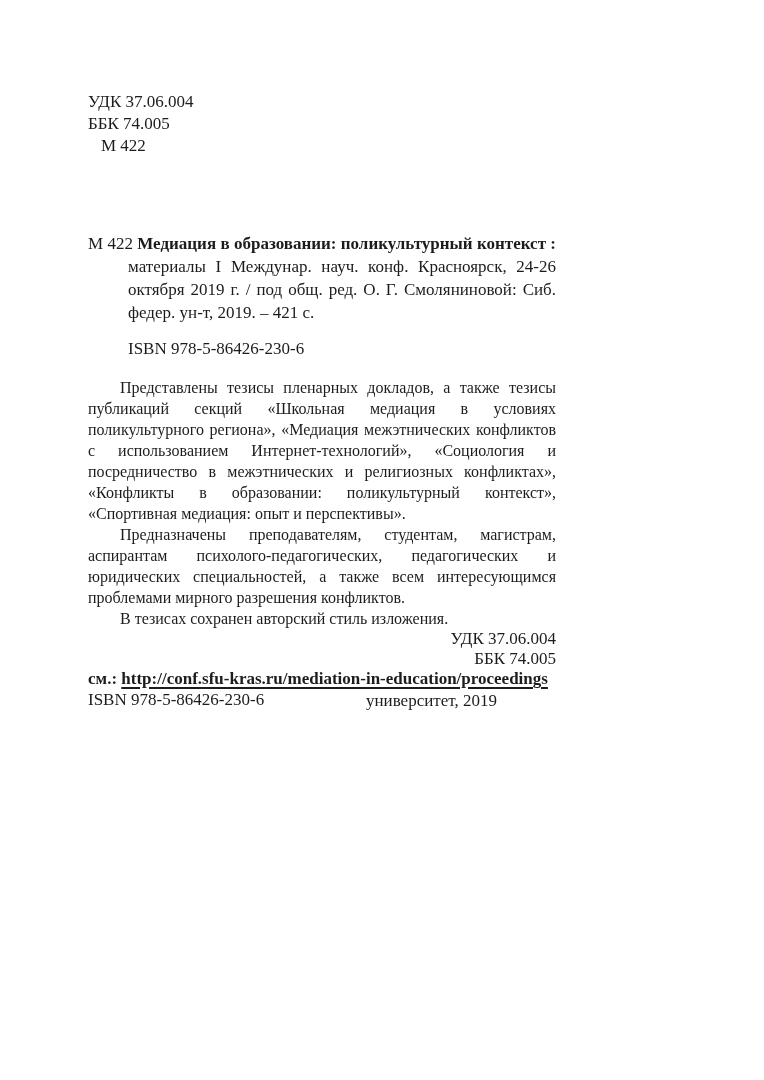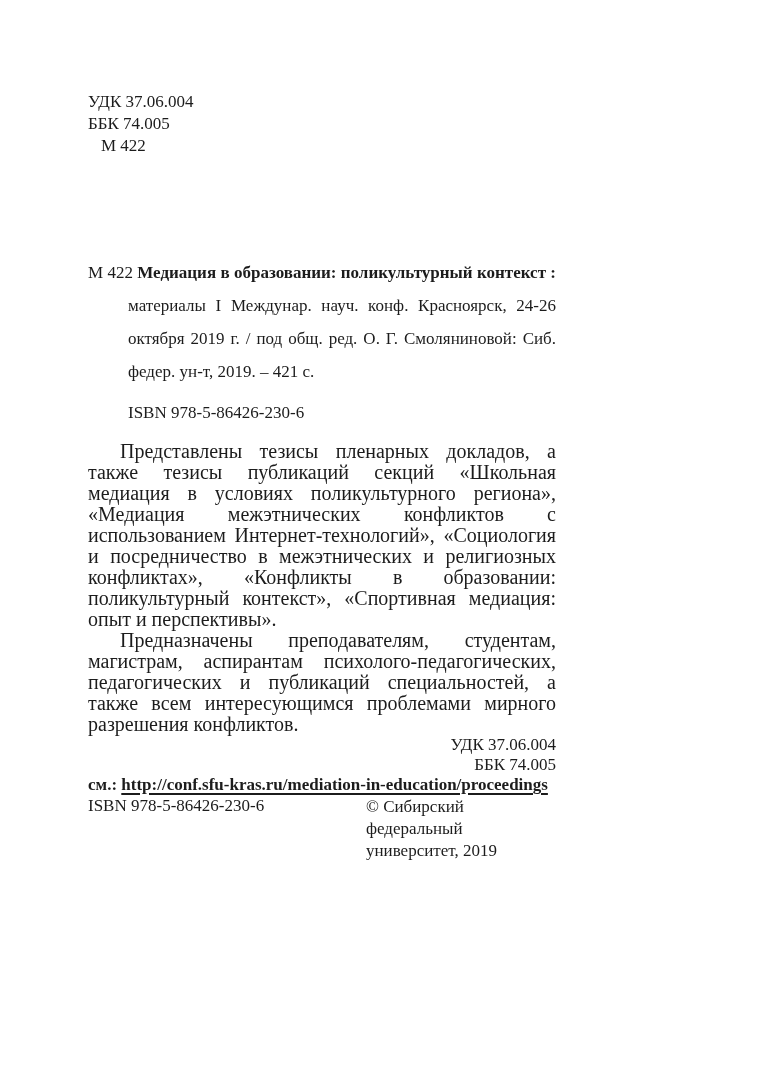--- a/index.html
+++ b/index.html
@@ -34,38 +34,38 @@
   .funding {
     margin-top: 61px;
     font-style: italic;
     text-align: justify;
     text-indent: 37px;
     line-height: 22.5px;
   }
 
   
   .bib {
-    margin-top: 99px;
-    line-height: 33px;
+    margin-top: 75px;
+    line-height: 23px;
     text-align: justify;
     padding-left: 40px;
     text-indent: -40px;
   }
   .bib b { font-weight: bold; }
 
   .isbn-mid {
     margin-top: 14px;
     padding-left: 40px;
     line-height: 22px;
   }
 
   
   .annotation {
     margin-top: 17px;
-    font-size: 20px;
+    font-size: 16px;
     line-height: 21px;
   }
   .annotation p {
     text-align: justify;
     text-indent: 32px;
   }
 
   
   .responsibility {
     margin-top: -6px;
@@ -117,34 +117,34 @@
     <div class="m-code">М 422</div>
   </div>
 
 
   <p class="bib"><span>М 422 </span><b>Медиация в образовании: поликультурный контекст :</b><span> материалы I Междунар. науч. конф. Красноярск, 24-26 октября 2019 г. / под общ. ред. О. Г. Смоляниновой: Сиб. федер. ун-т, 2019. – 421 с.</span></p>
 
   <p class="isbn-mid">ISBN 978-5-86426-230-6</p>
 
   <div class="annotation">
     <p>Представлены тезисы пленарных докладов, а также тезисы публикаций секций «Школьная медиация в условиях поликультурного региона», «Медиация межэтнических конфликтов с использованием Интернет-технологий», «Социология и посредничество в межэтнических и религиозных конфликтах», «Конфликты в образовании: поликультурный контекст», «Спортивная медиация: опыт и перспективы».</p>
-    <p>Предназначены преподавателям, студентам, магистрам, аспирантам психолого-педагогических, педагогических и публикаций специальностей, а также всем интересующимся проблемами мирного разрешения конфликтов.</p>
+    <p>Предназначены преподавателям, студентам, магистрам, аспирантам психолого-педагогических, педагогических и юридических специальностей, а также всем интересующимся проблемами мирного разрешения конфликтов.</p>
+    <p>В тезисах сохранен авторский стиль изложения.</p>
   </div>
 
 
   <div class="codes-bottom">
     <div>УДК 37.06.004</div>
     <div>ББК 74.005</div>
   </div>
 
   <div class="electronic">
     <div><span>см.: </span><a class="doc-link" href="#">http://conf.sfu-kras.ru/mediation-in-education/proceedings</a></div>
   </div>
 
   <div class="bottom-row">
     <div>ISBN 978-5-86426-230-6</div>
     <div class="copyright">
-      <div>© Сибирский федеральный</div>
       <div>университет, 2019</div>
     </div>
   </div>
 
 </div>
 
 </body></html>

